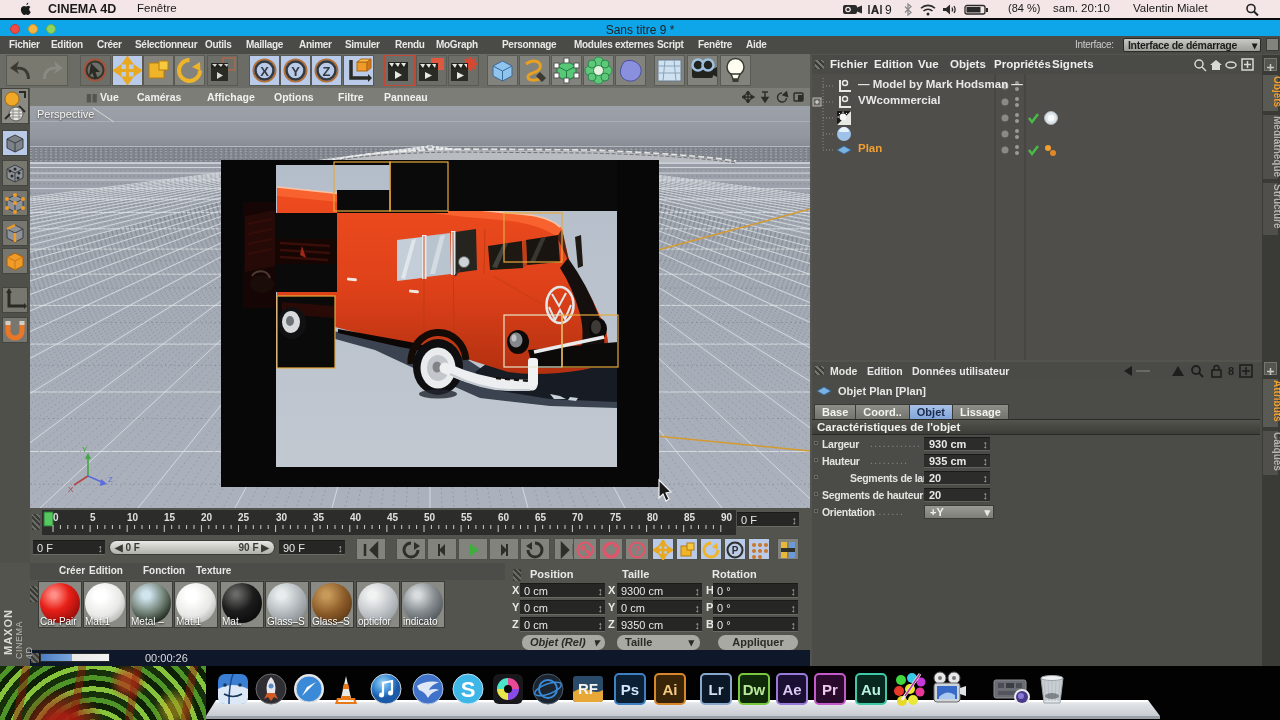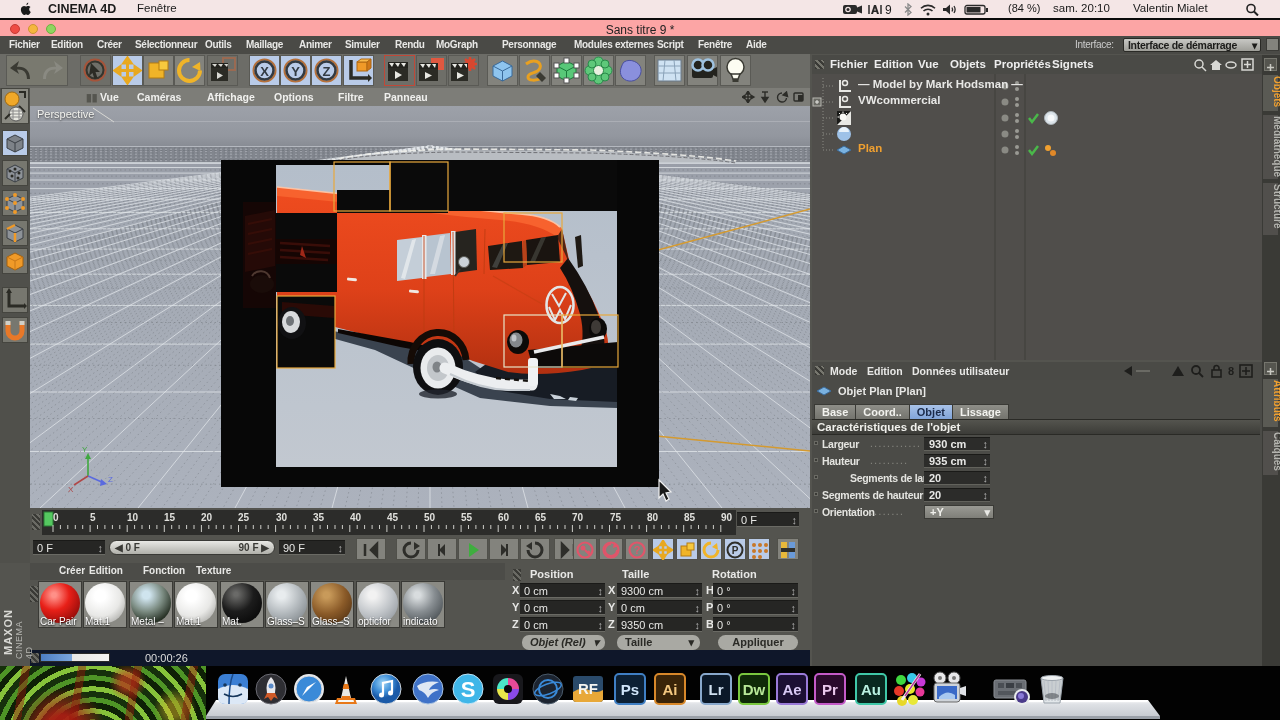--- a/index.html
+++ b/index.html
@@ -3,21 +3,21 @@
 <meta charset="utf-8">
 <style>
 * { margin:0; padding:0; box-sizing:border-box; }
 html,body { width:1280px; height:720px; overflow:hidden; background:#000; }
 body { font-family:"Liberation Sans", sans-serif; position:relative; }
 .abs { position:absolute; }
 
 
 #macbar { left:0; top:0; width:1280px; height:18px; background:#f4e6e6; color:#1a1a1a; font-size:11.5px; }
 #macbar .it { position:absolute; top:2px; white-space:nowrap; }
-#titlebar { left:0; top:18px; width:1280px; height:20px; background:#fca5a5; border-top:2px solid #0a0a0a; }
+#titlebar { left:0; top:18px; width:1280px; height:20px; background:#0ea5e9; border-top:2px solid #0a0a0a; }
 .tl { position:absolute; top:4px; width:10px; height:10px; border-radius:50%; }
 
 
 #cwin { left:0; top:36px; width:1280px; height:630px; background:#54544f; }
 #cmenu { left:0; top:0; width:1280px; height:18px; background:#4a4a46; color:#e8e8e6; font-size:10px; font-weight:bold; letter-spacing:-0.3px; }
 #cmenu span { position:absolute; top:3px; white-space:nowrap; }
 
 
 #toolbar { left:0; top:18px; width:810px; height:34px; background:#6c6c67; }
 .tbtn { position:absolute; top:1px; width:31px; height:31px; background:#83837d; border:1px solid #5a5a55; }

